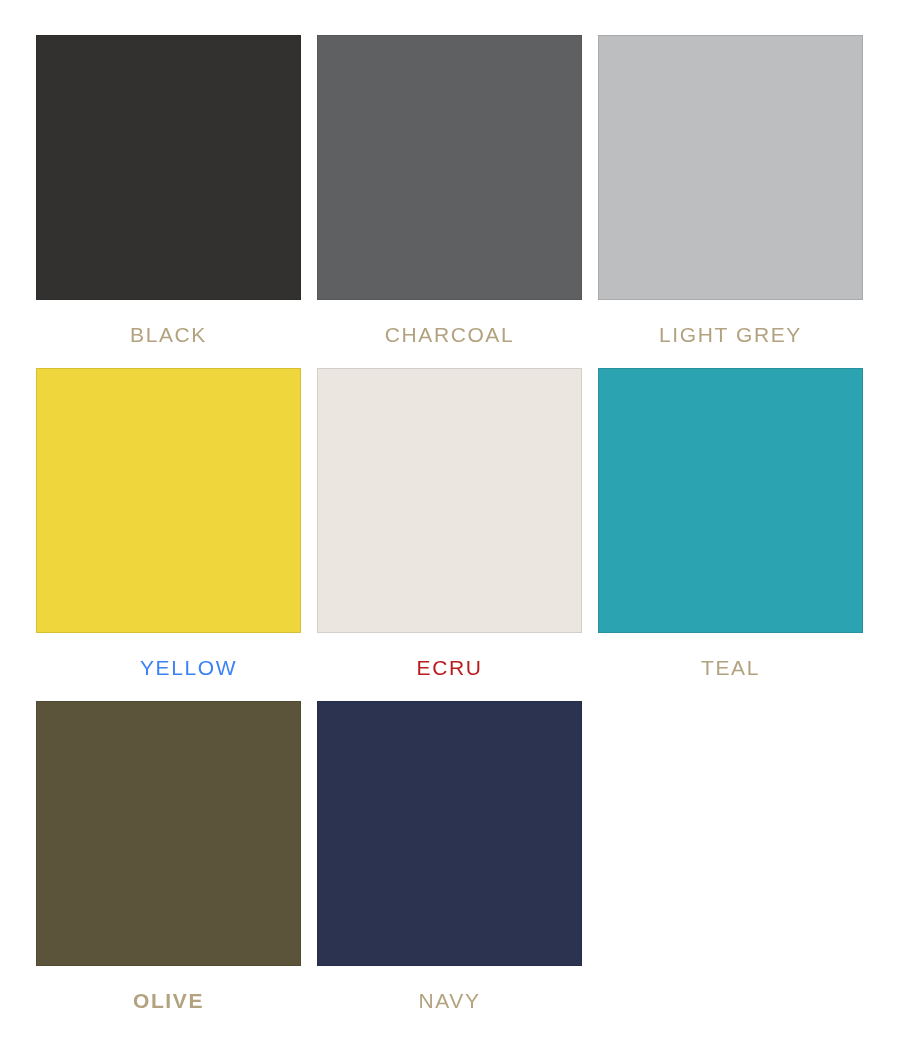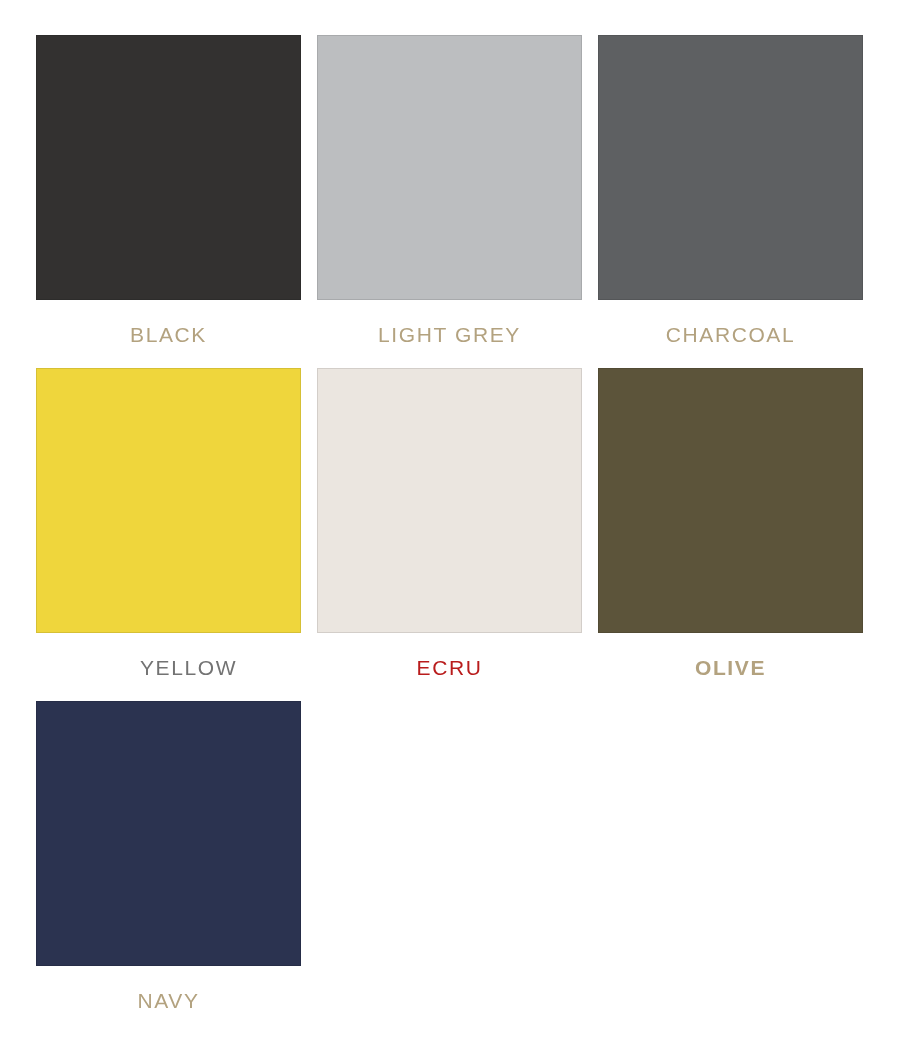--- a/index.html
+++ b/index.html
@@ -67,40 +67,44 @@
 <div id="palette-board">
 
   <div class="swatch-grid">
 
     <div class="swatch-cell">
       <div class="swatch-chip" style="background-color: rgb(51, 49, 48);"></div>
       <div class="swatch-label" style="color: rgb(179, 162, 127);">BLACK</div>
     </div>
 
     <div class="swatch-cell">
+      <div class="swatch-chip" style="background-color: rgb(94, 96, 98);"></div>
+      <div class="swatch-label" style="color: rgb(179, 162, 127);">CHARCOAL</div>
+    </div>
+
+    <div class="swatch-cell">
       <div class="swatch-chip" style="background-color: rgb(188, 190, 192);"></div>
       <div class="swatch-label" style="color: rgb(179, 162, 127);">LIGHT GREY</div>
     </div>
 
     <div class="swatch-cell">
-      <div class="swatch-chip" style="background-color: rgb(94, 96, 98);"></div>
-      <div class="swatch-label" style="color: rgb(179, 162, 127);">CHARCOAL</div>
-    </div>
-
-    <div class="swatch-cell">
       <div class="swatch-chip" style="background-color: rgb(239, 214, 60);"></div>
-      <div class="swatch-label" style="color: #737373; margin-left: 40px;">YELLOW</div>
+      <div class="swatch-label" style="color: #3b82f6; margin-left: 40px;">YELLOW</div>
     </div>
 
     <div class="swatch-cell">
       <div class="swatch-chip" style="background-color: rgb(235, 230, 224);"></div>
       <div class="swatch-label" style="color: #b91c1c;">ECRU</div>
     </div>
 
 
+    <div class="swatch-cell">
+      <div class="swatch-chip" style="background-color: rgb(44, 163, 176);"></div>
+      <div class="swatch-label" style="color: rgb(179, 162, 127);">TEAL</div>
+    </div>
 
     <div class="swatch-cell">
       <div class="swatch-chip" style="background-color: rgb(92, 84, 58);"></div>
       <div class="swatch-label" style="color: rgb(179, 162, 127); font-weight: bold;">OLIVE</div>
     </div>
 
     <div class="swatch-cell">
       <div class="swatch-chip" style="background-color: rgb(43, 51, 80);"></div>
       <div class="swatch-label" style="color: rgb(179, 162, 127); text-align: center;">NAVY</div>
     </div>

